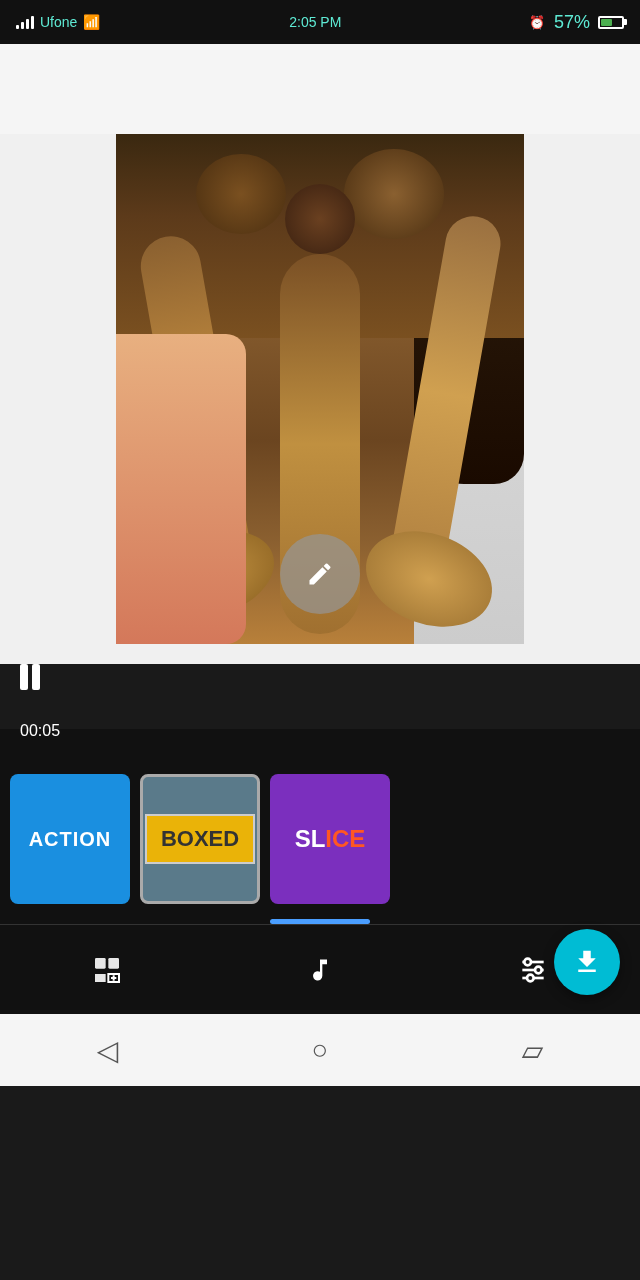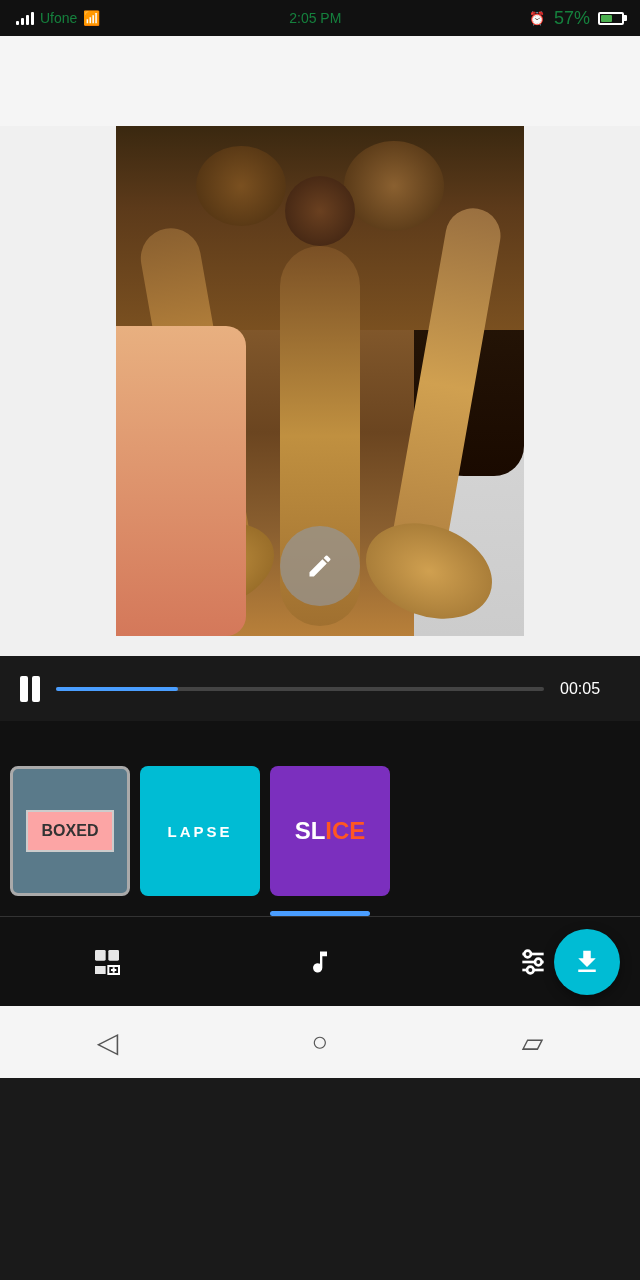--- a/index.html
+++ b/index.html
@@ -9,27 +9,27 @@
       height: 1280px;
       background: #1a1a1a;
       font-family: 'Arial', sans-serif;
       overflow: hidden;
       position: relative;
     }
 
     
     .status-bar {
       width: 100%;
-      height: 36px;
+      height: 44px;
       background: #111;
       display: flex;
       align-items: center;
       justify-content: space-between;
       padding: 0 16px;
-      color: #15803d;
+      color: #5eead4;
       font-size: 14px;
     }
     .status-left { display: flex; align-items: center; gap: 6px; }
     .status-right { display: flex; align-items: center; gap: 8px; }
     .signal-bars { display: flex; align-items: flex-end; gap: 2px; height: 14px; }
     .signal-bar { width: 3px; background: white; border-radius: 1px; }
     .battery {
       width: 26px; height: 13px;
       border: 2px solid white;
       border-radius: 2px;
@@ -196,23 +196,24 @@
       color: white;
       z-index: 10;
     }
 
     
     .playback-bar {
       width: 100%;
       height: 65px;
       background: #1a1a1a;
       display: flex;
-      align-items: center;
+      align-items: flex-start;
       padding: 0 20px;
       gap: 16px;
+      flex-direction: column;
     }
     .pause-btn {
       color: white;
       font-size: 24px;
       display: flex;
       align-items: center;
       gap: 4px;
     }
     .pause-bar {
       width: 8px;
@@ -284,23 +285,23 @@
       color: white;
       font-size: 20px;
       font-weight: 900;
       letter-spacing: 1px;
     }
     .filter-boxed {
       background: #5a7a8a;
       color: white;
     }
     .filter-boxed-inner {
-      background: #fca5a5;
+      background: #eab308;
       color: #333;
-      font-size: 16px;
+      font-size: 22px;
       font-weight: 700;
       padding: 10px 14px;
       border: 2px solid #ccc;
     }
     .filter-lapse {
       background: #00bcd4;
       color: white;
       letter-spacing: 3px;
       font-size: 16px;
     }
@@ -450,27 +451,27 @@
   </div>
   <div class="progress-track">
     <div class="progress-fill"></div>
   </div>
   <div class="time-display">00:05</div>
 </div>
 
 <div class="empty-space"></div>
 
 <div class="filter-carousel">
+  <div class="filter-item filter-action">
+    <span>ACTION</span>
+  </div>
   <div class="filter-item filter-boxed selected">
     <div class="filter-boxed-inner">
       <span>BOXED</span>
     </div>
-  </div>
-  <div class="filter-item filter-lapse">
-    <span style="letter-spacing:3px; font-size:15px; font-weight:600">LAPSE</span>
   </div>
   <div class="filter-item filter-slice">
     <span style="font-size:24px; font-weight:900; color:white">SL<span style="color:#ff5722">ICE</span></span>
   </div>
 </div>
 
 <div class="fab">
   <svg width="30" height="30" viewBox="0 0 24 24" fill="white">
     <path d="M19 9h-4V3H9v6H5l7 7 7-7zM5 18v2h14v-2H5z"></path>
   </svg>

